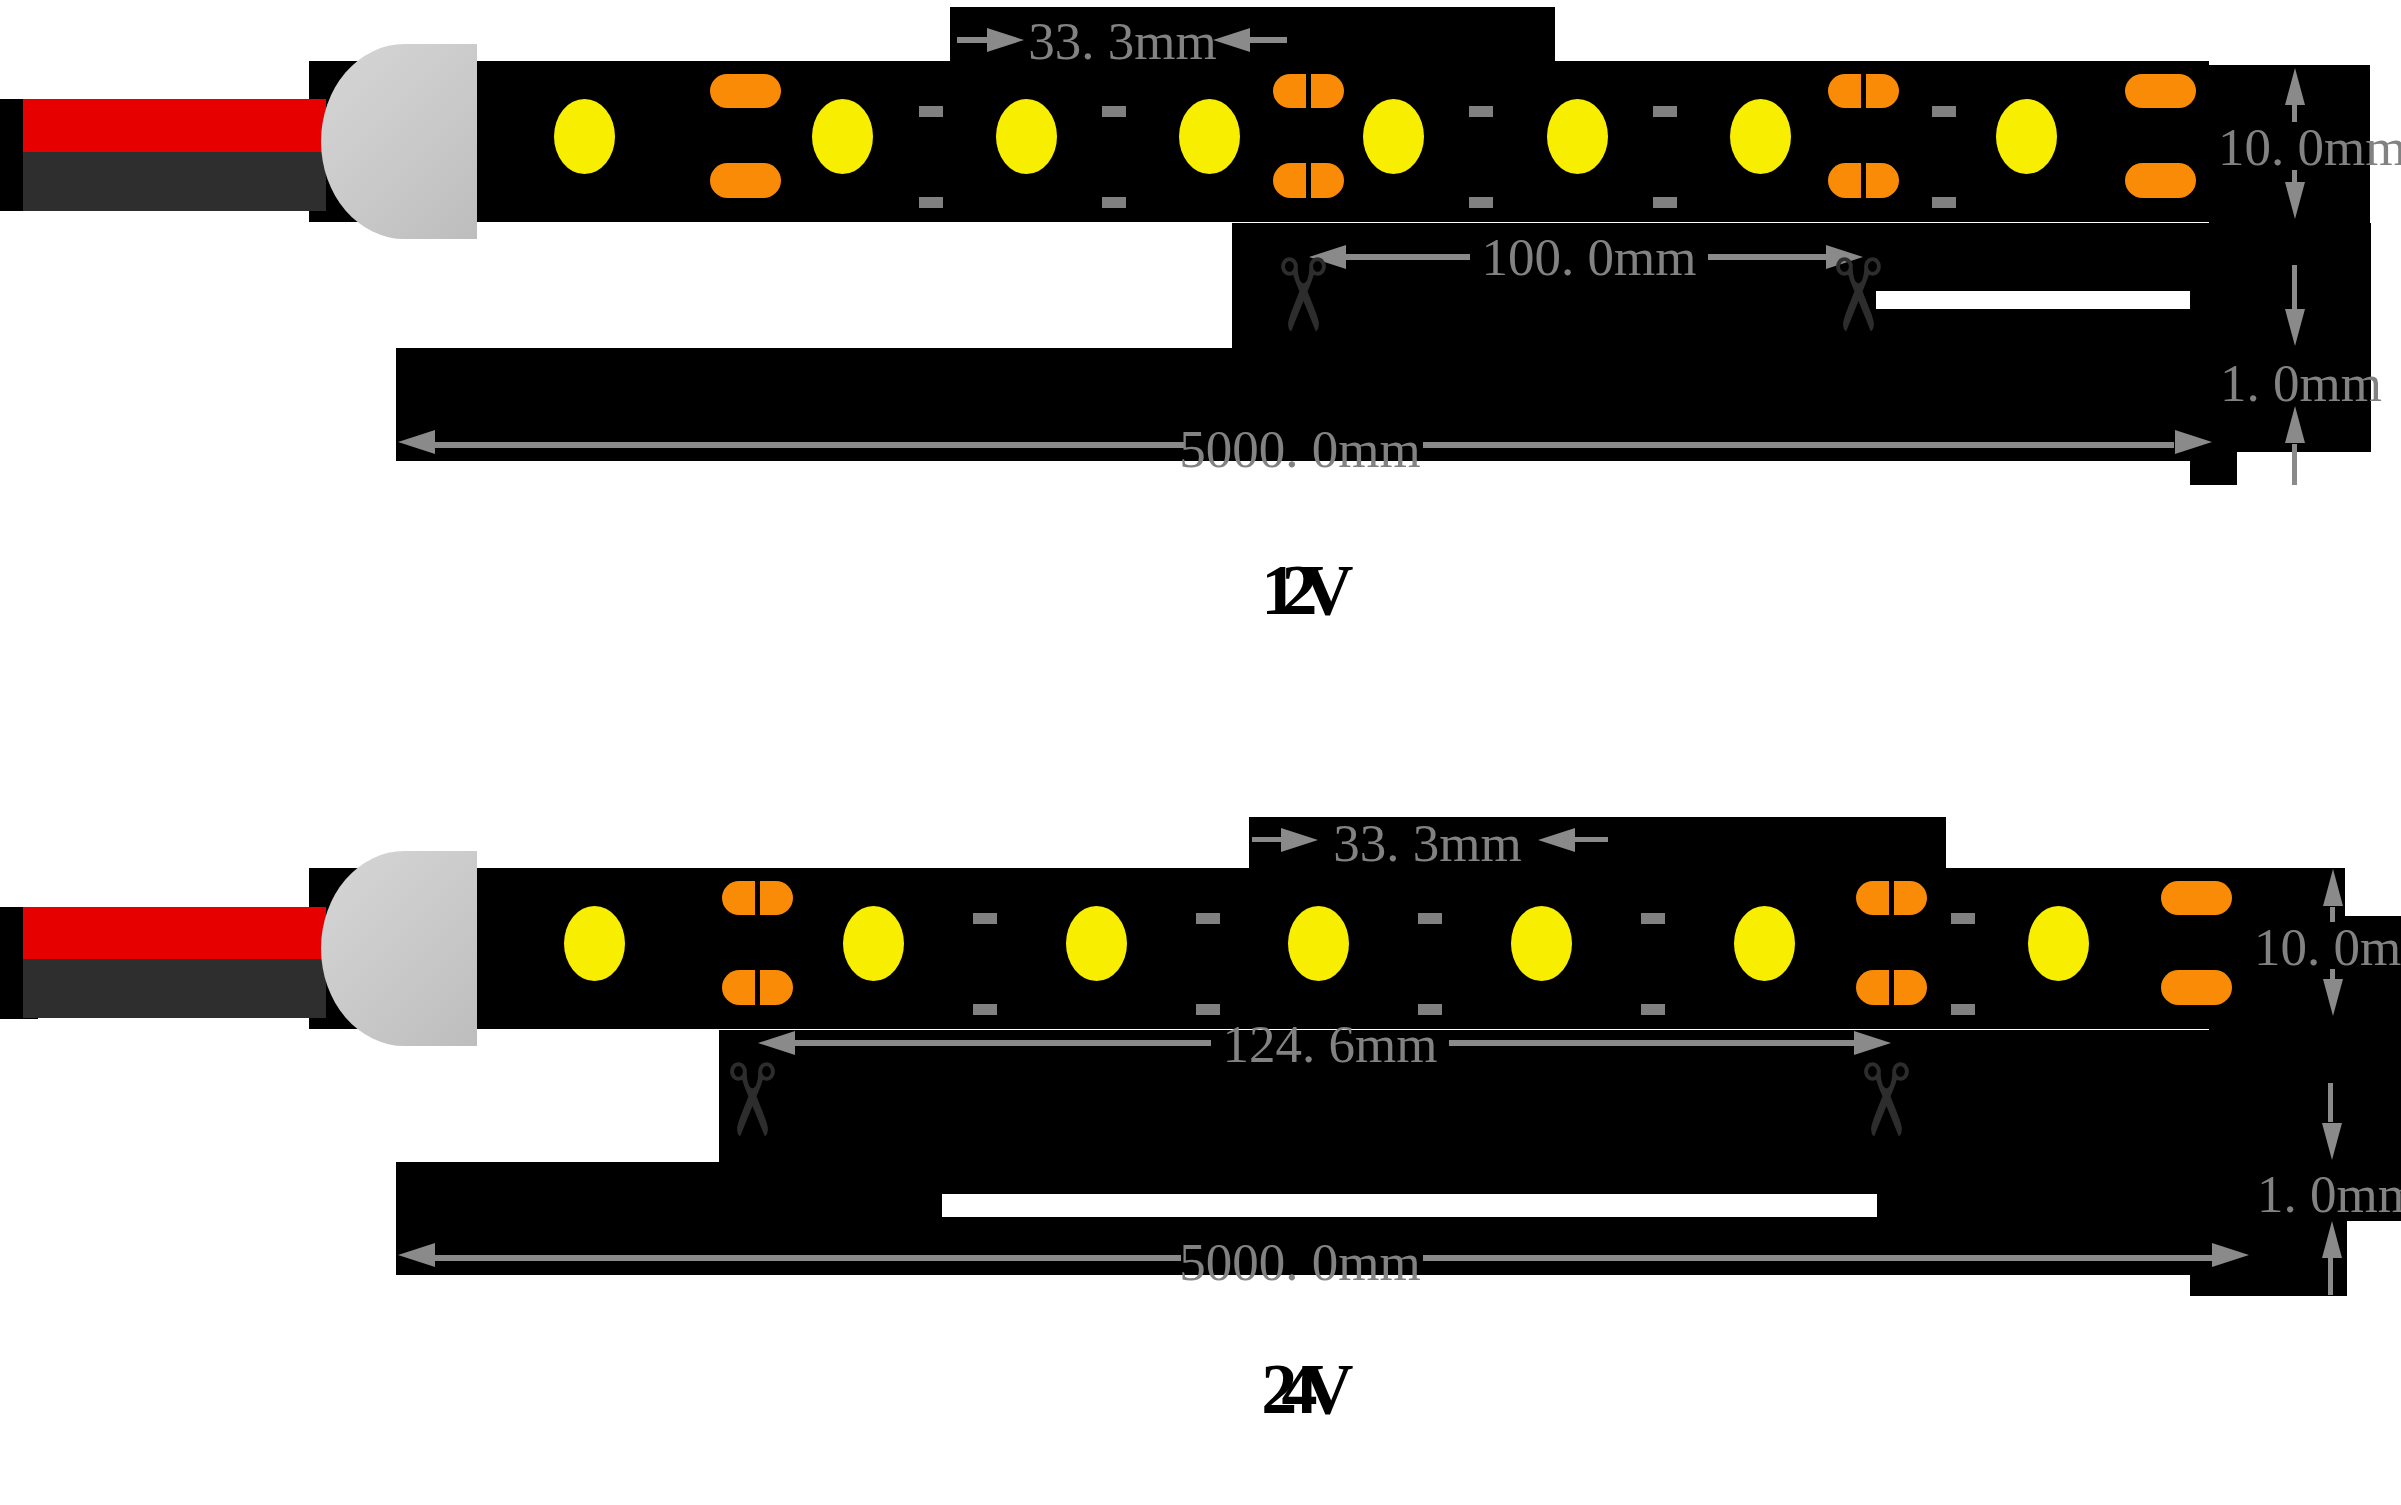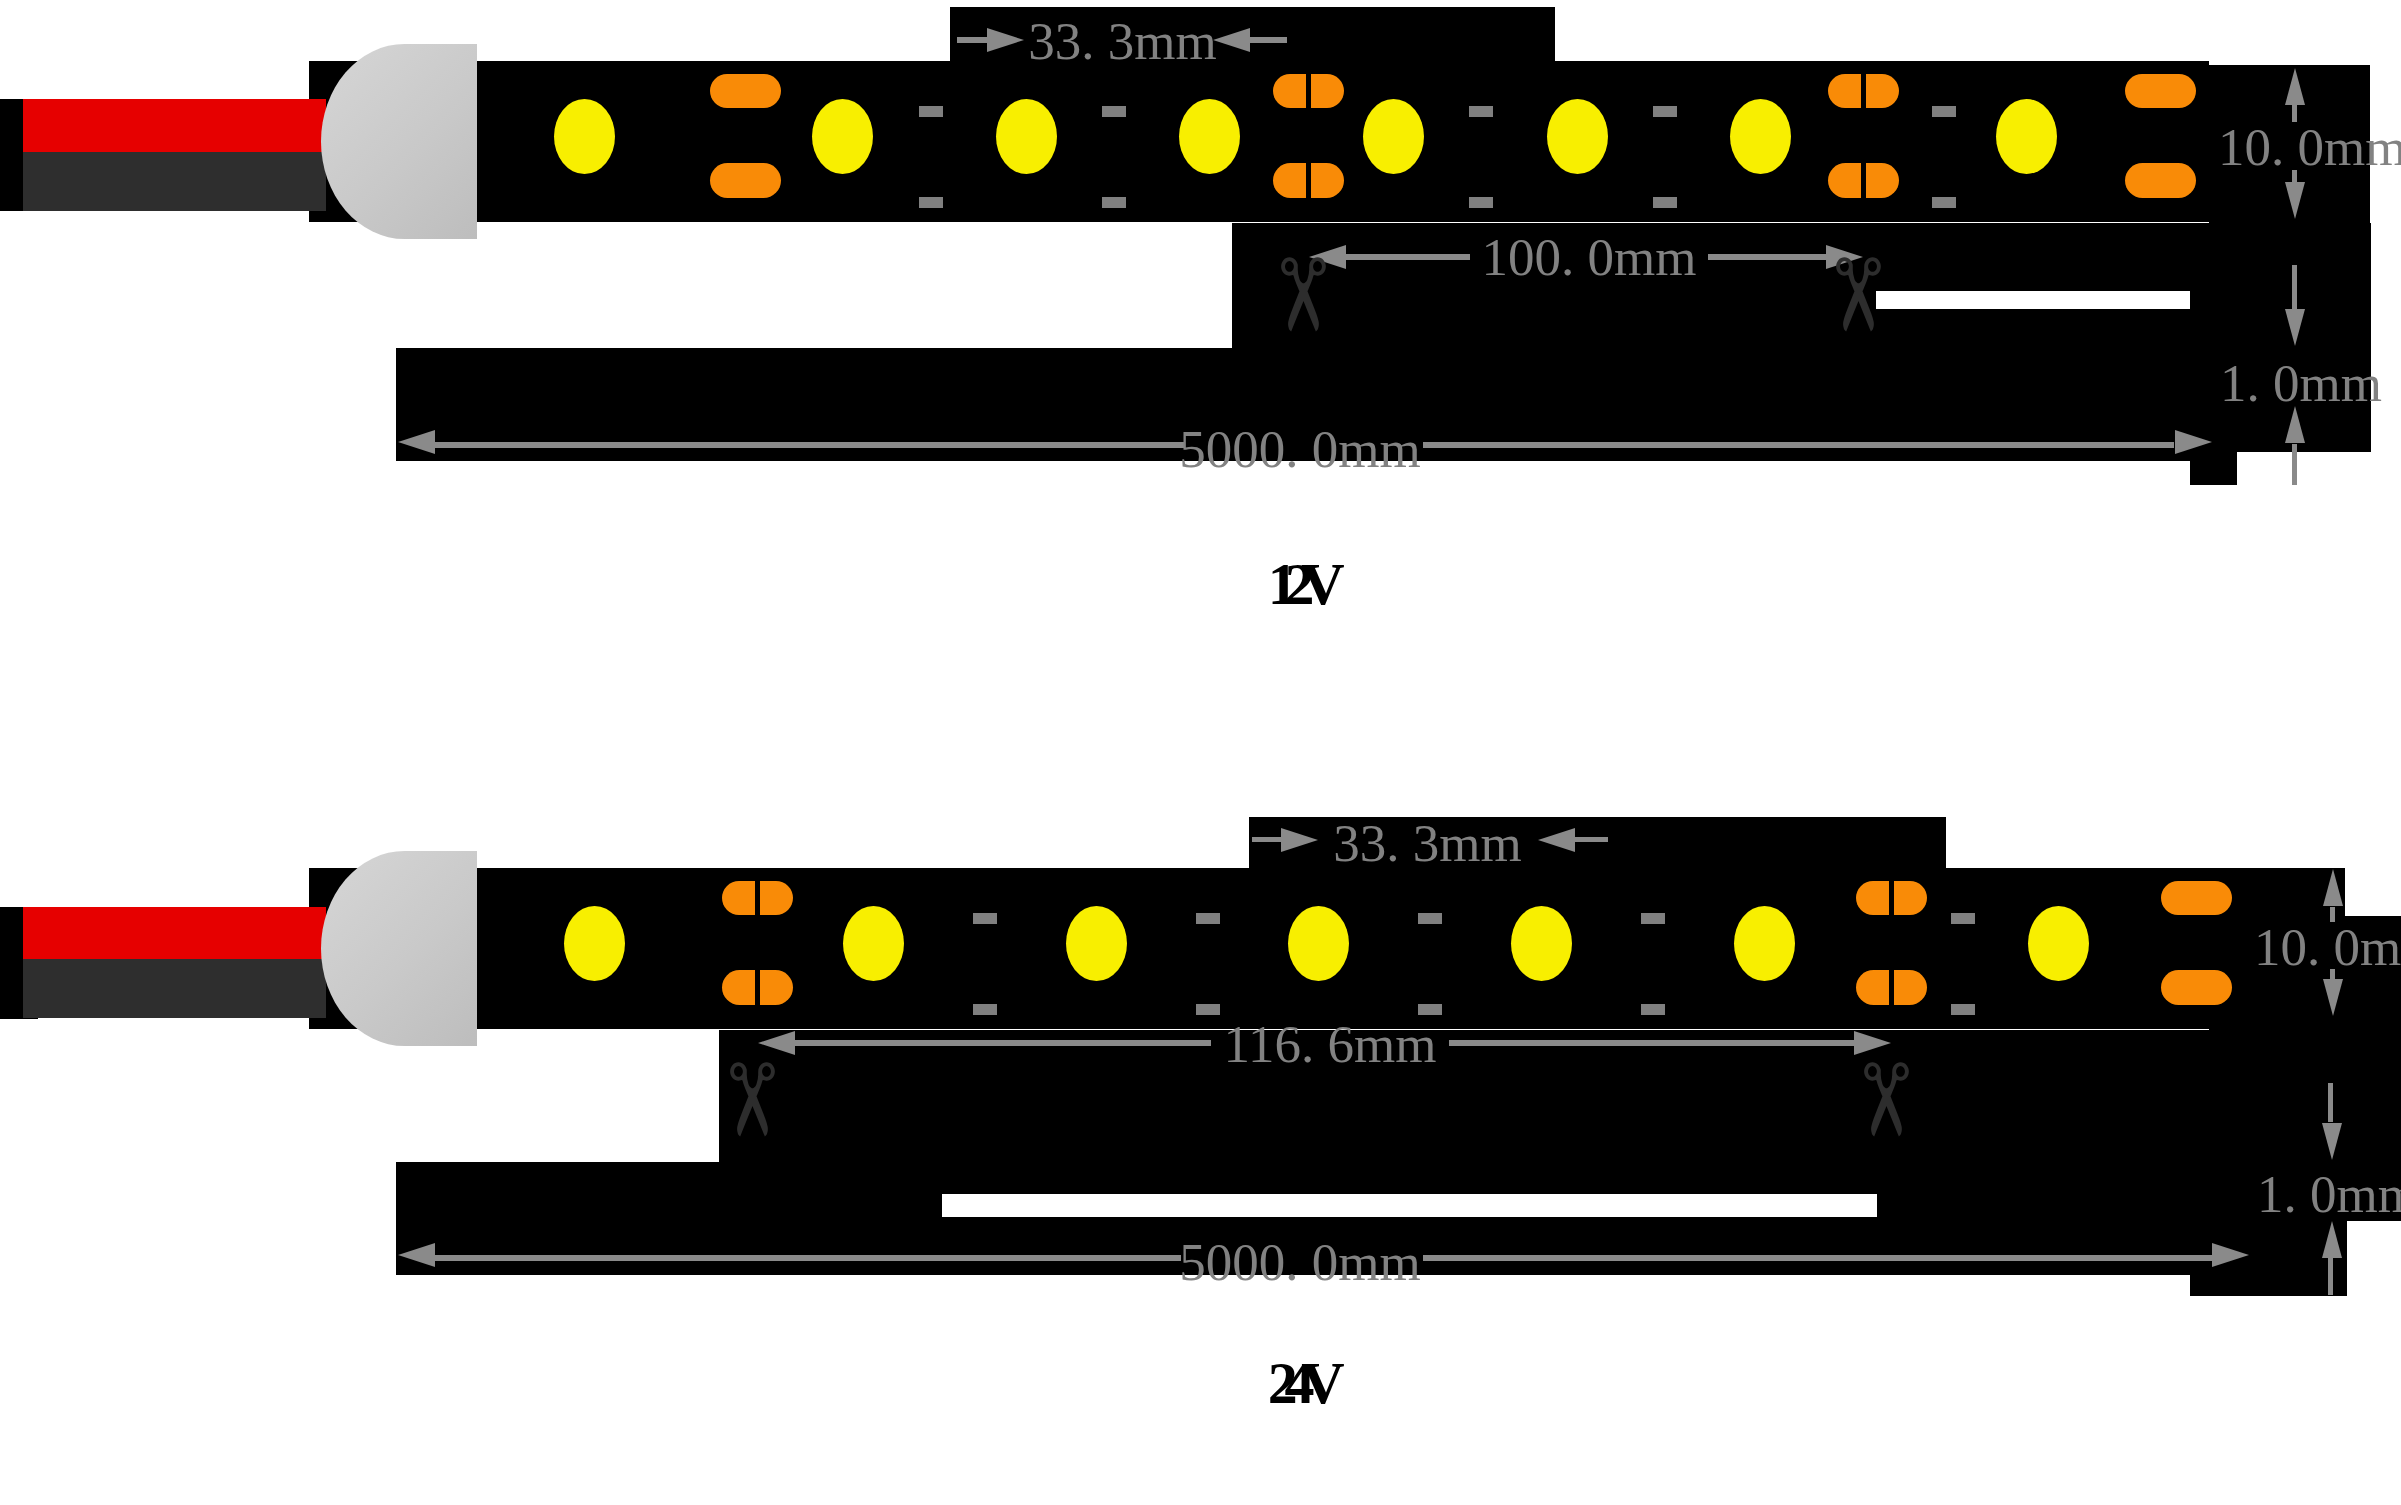--- a/index.html
+++ b/index.html
@@ -13,21 +13,21 @@
   .dimtext{position:absolute;color:#828282;font-size:53px;line-height:1;white-space:nowrap;}
   .center{text-align:center;}
   .shaft-h{position:absolute;height:6px;background:#8a8a8a;}
   .shaft-v{position:absolute;width:5.1px;background:#8a8a8a;}
   .tri{position:absolute;width:0;height:0;}
   .tri-right{border-top:12px solid transparent;border-bottom:12px solid transparent;border-left:37px solid #8a8a8a;}
   .tri-left{border-top:12px solid transparent;border-bottom:12px solid transparent;border-right:37px solid #8a8a8a;}
   .tri-up{border-left:10.2px solid transparent;border-right:10.2px solid transparent;border-bottom:37px solid #8a8a8a;}
   .tri-down{border-left:10.2px solid transparent;border-right:10.2px solid transparent;border-top:37px solid #8a8a8a;}
   .scissors{position:absolute;font-size:100px;line-height:1;color:#2d2d2d;transform:rotate(90deg);}
-  .vlabel{position:absolute;font-size:60px;font-weight:bold;color:#000;letter-spacing:-0.22em;line-height:1;}
+  .vlabel{position:absolute;font-size:72px;font-weight:bold;color:#000;letter-spacing:-0.22em;line-height:1;}
   .led{position:absolute;border-radius:50%;}
   .pad{position:absolute;border-radius:18px;}
   .dash{position:absolute;background:#808080;}
   .cutline{position:absolute;background:#000;}
 </style>
 </head>
 <body>
 
 <div id="stage">
 
@@ -108,21 +108,21 @@
     <div class="shaft-h" style="left:1575px;top:837px;width:33px;height:5.1px;"></div>
 
     <div class="tri tri-up" style="left:2323px;top:869px;"></div>
     <div class="shaft-v" style="left:2330px;top:907px;height:15.3px;"></div>
     <div class="dimtext" style="left:2254px;top:921px;">10. 0mm</div>
     <div class="shaft-v" style="left:2330px;top:969px;height:10.2px;"></div>
     <div class="tri tri-down" style="left:2323px;top:979px;"></div>
 
     <div class="tri tri-left" style="left:758px;top:1031px;"></div>
     <div class="shaft-h" style="left:795px;top:1040px;width:416px;"></div>
-    <div class="dimtext center" style="left:1211px;top:1018px;width:238px;">116. 6mm</div>
+    <div class="dimtext center" style="left:1211px;top:1018px;width:238px;">124. 6mm</div>
     <div class="shaft-h" style="left:1449px;top:1040px;width:405px;"></div>
     <div class="tri tri-right" style="left:1854px;top:1031px;"></div>
 
     <div class="scissors" style="left:707px;top:1050px;">✂</div>
     <div class="scissors" style="left:1841px;top:1050px;">✂</div>
 
     <div class="shaft-v" style="left:2328px;top:1083px;height:39px;"></div>
     <div class="tri tri-down" style="left:2322px;top:1123px;"></div>
     <div class="dimtext" style="left:2257px;top:1168px;">1. 0mm</div>
     <div class="tri tri-up" style="left:2322px;top:1221px;"></div>

